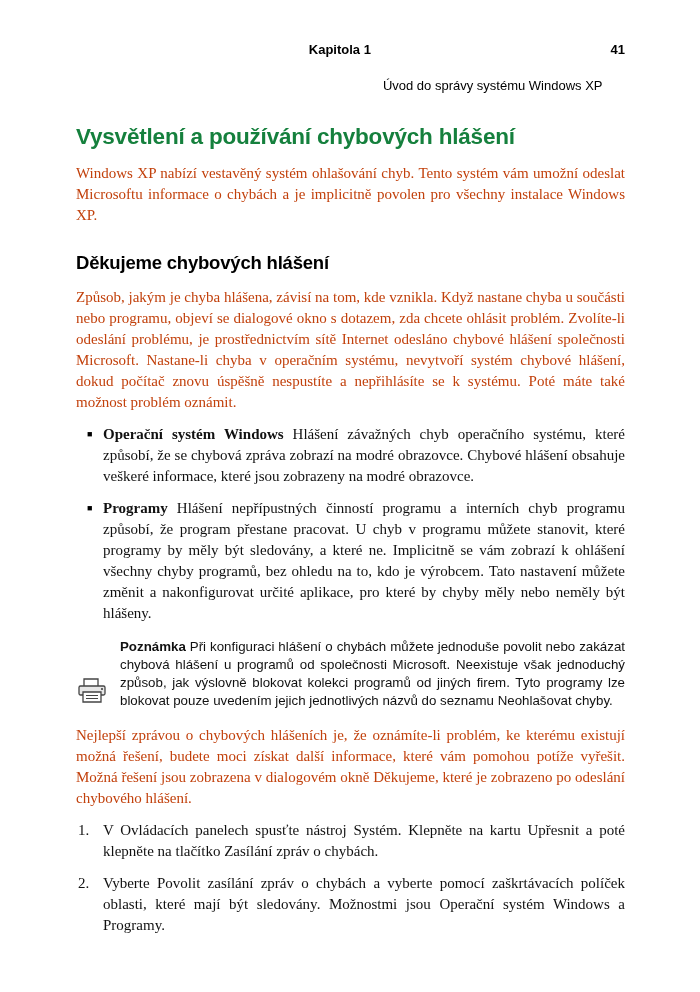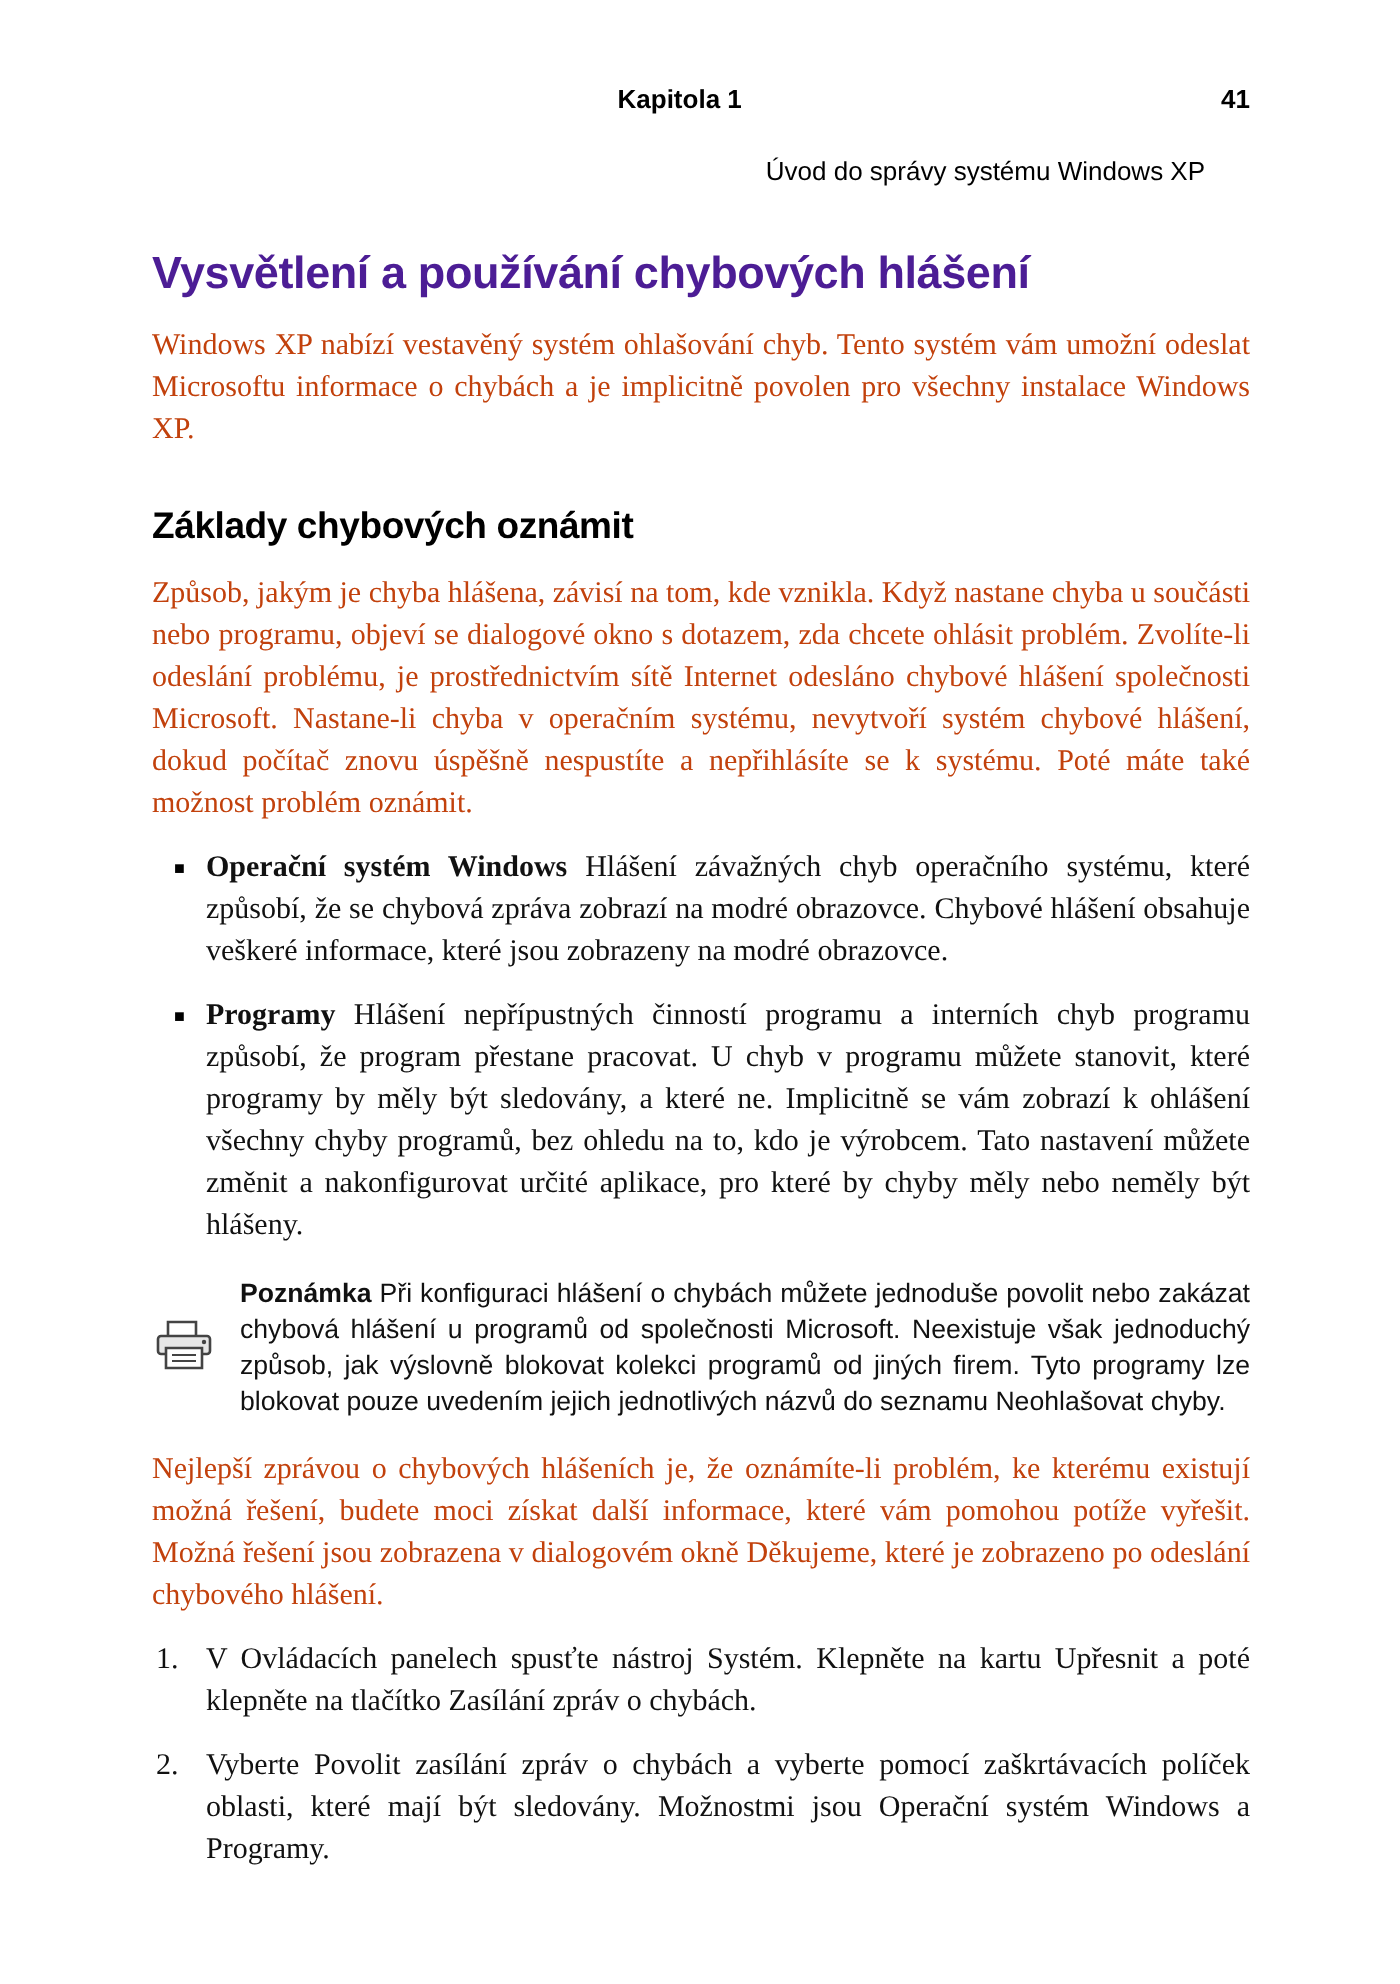--- a/index.html
+++ b/index.html
@@ -15,21 +15,21 @@
     font-size: 13px; color: #000;
     display: flex; justify-content: flex-end; align-items: flex-start;
   }
   .running-head .chapter { font-weight: bold; margin-right: 12px; }
   .running-head .rh-title { font-weight: normal; margin-top: 36px; }
   .running-head .pagenum { font-weight: bold; margin-left: 8px; }
 
   h1.main-heading {
     font-family: "Liberation Sans", sans-serif;
     font-size: 22.5px; font-weight: bold; letter-spacing: -0.2px;
-    margin-top: 31px; margin-bottom: 13px; color: #4c1d95;
+    margin-top: 31px; margin-bottom: 13px; color: #15803d;
   }
   h2.section-heading {
     font-family: "Liberation Sans", sans-serif;
     font-size: 18.5px; font-weight: bold; letter-spacing: -0.2px;
     margin-top: 26px; margin-bottom: 13px; color: #000;
   }
   p.body {
     font-size: 15px; line-height: 21px; text-align: justify;
     margin-bottom: 11px; color: #c2410c;
   }
@@ -41,21 +41,21 @@
     font-size: 15px; line-height: 21px; margin-bottom: 11px;
   }
   .bullet-marker {
     flex: 0 0 27px; padding-left: 11px;
     font-size: 9px; line-height: 21px; color: #000;
   }
   .bullet-body { flex: 1; text-align: justify; }
   .run-in { font-weight: bold; }
 
   .note {
-    display: flex; align-items: center;
+    display: flex; align-items: flex-end;
     margin-top: 14px; margin-bottom: 15px;
   }
   .note-icon-box { flex: 0 0 44px; padding-top: 3px; }
   .note-body {
     flex: 1;
     font-family: "Liberation Sans", sans-serif;
     font-size: 13.3px; line-height: 18px; text-align: justify; color: #111;
   }
   .note-label { font-weight: bold; }
 
@@ -75,21 +75,21 @@
   <div class="running-head">
     <span class="chapter">Kapitola 1</span>
     <span class="rh-title">Úvod do správy systému Windows XP</span>
     <span class="pagenum">41</span>
   </div>
 
   <h1 class="main-heading">Vysvětlení a používání chybových hlášení</h1>
 
   <p class="body">Windows XP nabízí vestavěný systém ohlašování chyb. Tento systém vám umožní odeslat Microsoftu informace o chybách a je implicitně povolen pro všechny instalace Windows XP.</p>
 
-  <h2 class="section-heading">Základy chybových oznámit</h2>
+  <h2 class="section-heading">Děkujeme chybových hlášení</h2>
 
   <p class="body">Způsob, jakým je chyba hlášena, závisí na tom, kde vznikla. Když nastane chyba u součásti nebo programu, objeví se dialogové okno s dotazem, zda chcete ohlásit problém. Zvolíte-li odeslání problému, je prostřednictvím sítě Internet odesláno chybové hlášení společnosti Microsoft. Nastane-li chyba v operačním systému, nevytvoří systém chybové hlášení, dokud počítač znovu úspěšně nespustíte a nepřihlásíte se k systému. Poté máte také možnost problém oznámit.</p>
 
 
   <div class="bullet-list">
     <div class="bullet-item">
       <span class="bullet-marker">■</span>
       <span class="bullet-body"><b class="run-in">Operační systém Windows</b> <span>Hlášení závažných chyb operačního systému, které způsobí, že se chybová zpráva zobrazí na modré obrazovce. Chybové hlášení obsahuje veškeré informace, které jsou zobrazeny na modré obrazovce.</span></span>
     </div>
     <div class="bullet-item">

